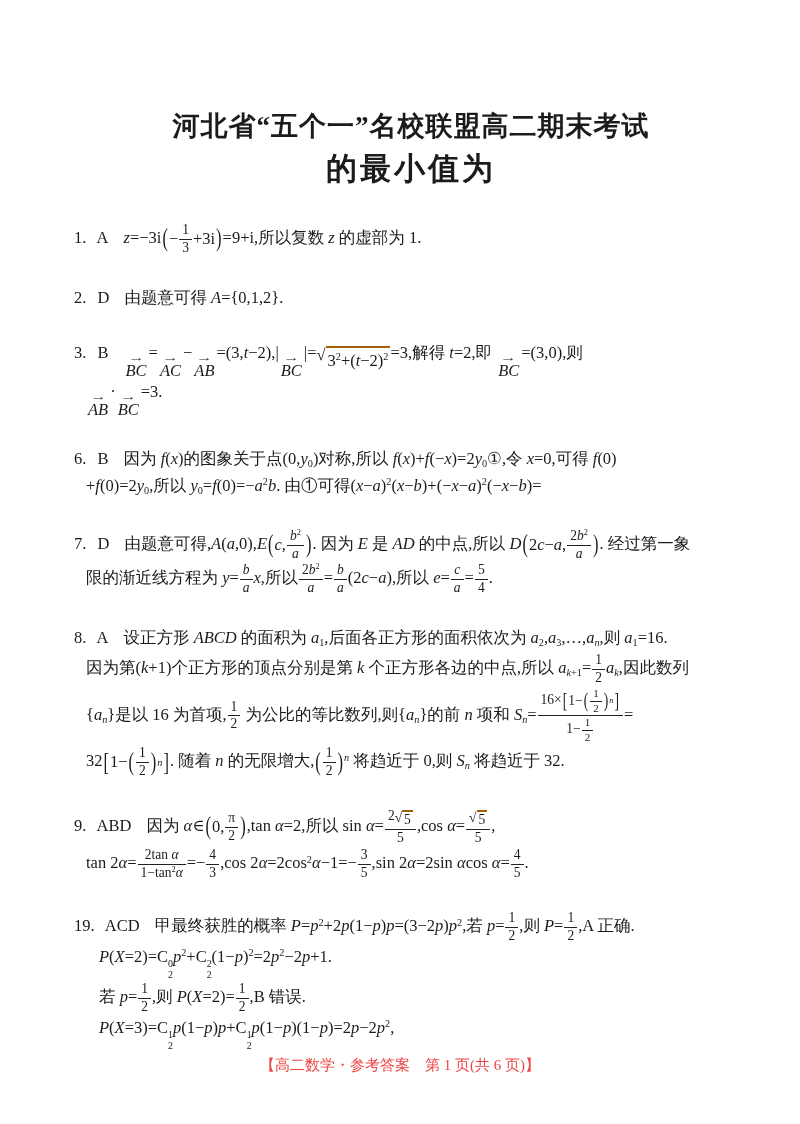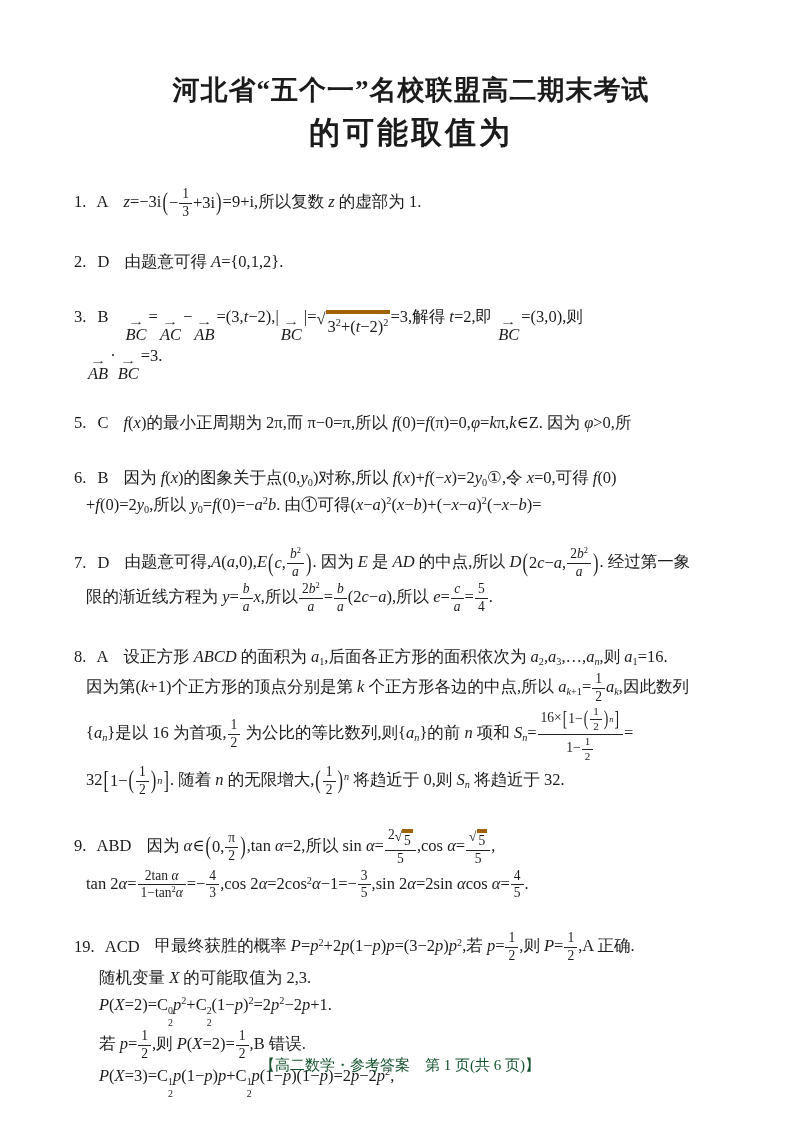--- a/index.html
+++ b/index.html
@@ -2,21 +2,21 @@
 <html><head>
 <meta charset="utf-8">
 <style>
   * { margin:0; padding:0; box-sizing:border-box; }
   html,body { width:800px; background:#ffffff; }
   body {
     height:1124px; position:relative; overflow:hidden;
     font-family:"Liberation Serif","DejaVu Serif",serif;
     color:#1b1b1b;
   }
-  .page { padding:72px 52px 0 74px; }
+  .page { padding:108px 52px 0 74px; }
 
   .title1 { text-align:center; font-size:27px; font-weight:bold; letter-spacing:1px; }
   .title2 { text-align:center; font-size:31px; font-weight:bold; letter-spacing:3px; margin-top:4px; }
 
   .answers { margin-top:32px; font-size:16.5px; }
   .answer-item { margin-bottom:9px;margin-top:28px; }
   .mline { line-height:1.62; }
   .ind1 { padding-left:12px; }
   .ind2 { padding-left:25px; }
 
@@ -28,37 +28,37 @@
   .frac { display:inline-flex; flex-direction:column; text-align:center;
           vertical-align:middle; font-size:0.82em; line-height:1.25; margin:0 1px; }
   .frac > .num { border-bottom:1px solid #222; padding:0 3px; display:block; }
   .frac > .den { padding:0 3px; display:block; }
   .msup { font-size:0.62em; vertical-align:0.55em; line-height:0; }
   .msub { font-size:0.62em; vertical-align:-0.25em; line-height:0; }
   .ssk { display:inline-flex; flex-direction:column; font-size:0.6em;
          line-height:1.15; vertical-align:-0.45em; text-align:left; }
   .sqrt { display:inline-flex; align-items:flex-start; vertical-align:-2px; }
   .sqrt > .rad { line-height:1.15; }
-  .sqrt > .sqc { border-top:4px solid #a16207; padding:0 2px; }
+  .sqrt > .sqc { border-top:2px solid #a16207; padding:0 2px; }
   .vec { display:inline-flex; flex-direction:column; align-items:center;
          line-height:1.05; vertical-align:-3px; margin:0 2px; }
   .vec > .varr { font-size:11px; height:8px; line-height:7px; transform:scaleX(1.5); }
   .vec > .vbody { font-style:italic; }
   .bgrp { display:inline-flex; align-items:center; vertical-align:middle; }
   .bgrp > .bglyph { display:inline-block; transform:scaleY(1.5); padding:0 1px; line-height:1.1; }
 
   .footer { position:absolute; left:0; right:0; top:1056px;
-            text-align:center; font-size:15px; color:#14532d; }
+            text-align:center; font-size:15px; color:#ef4444; }
 </style>
 </head>
 <body>
 
 <div class="page">
   <div class="title1">河北省“五个一”名校联盟高二期末考试</div>
-  <div class="title2">的可能取值为</div>
+  <div class="title2">的最小值为</div>
   <div class="answers">
       <div class="answer-item">
         <div class="mline"><span class="qlabel"><span>1.</span><span class="qans"> A</span></span><span class="mi">z</span>=−3i<span class="bgrp"><span class="bglyph">(</span>−<span class="frac">
               <span class="num">1</span>
               <span class="den">3</span>
             </span>+3i<span class="bglyph">)</span></span>=9+i,所以复数 <span class="mi">z</span> 的虚部为 1.</div>
       </div>
       <div class="answer-item">
         <div class="mline"><span class="qlabel"><span>2.</span><span class="qans"> D</span></span>由题意可得 <span class="mi">A</span>={0,1,2}.</div>
       </div>
@@ -84,21 +84,20 @@
           </span>=(3,0),则</div>
         <div class="mline ind1"><span class="vec">
             <span class="varr">→</span>
             <span class="vbody">AB</span>
           </span>·<span class="vec">
             <span class="varr">→</span>
             <span class="vbody">BC</span>
           </span>=3.</div>
       </div>
       <div class="answer-item">
-        <div class="mline"><span class="qlabel"><span>5.</span><span class="qans"> C</span></span><span class="mi">f</span>(<span class="mi">x</span>)的最小正周期为 2π,而 π−0=π,所以 <span class="mi">f</span>(0)=<span class="mi">f</span>(π)=0,<span class="mi">φ</span>=<span class="mi">k</span>π,<span class="mi">k</span>∈Z. 因为 <span class="mi">φ</span>&gt;0,所</div>
       </div>
       <div class="answer-item">
         <div class="mline"><span class="qlabel"><span>6.</span><span class="qans"> B</span></span>因为 <span class="mi">f</span>(<span class="mi">x</span>)的图象关于点(0,<span class="mi">y</span><span class="msub">0</span>)对称,所以 <span class="mi">f</span>(<span class="mi">x</span>)+<span class="mi">f</span>(−<span class="mi">x</span>)=2<span class="mi">y</span><span class="msub">0</span>①,令 <span class="mi">x</span>=0,可得 <span class="mi">f</span>(0)</div>
         <div class="mline ind1">+<span class="mi">f</span>(0)=2<span class="mi">y</span><span class="msub">0</span>,所以 <span class="mi">y</span><span class="msub">0</span>=<span class="mi">f</span>(0)=−<span class="mi">a</span><span class="msup">2</span><span class="mi">b</span>. 由①可得(<span class="mi">x</span>−<span class="mi">a</span>)<span class="msup">2</span>(<span class="mi">x</span>−<span class="mi">b</span>)+(−<span class="mi">x</span>−<span class="mi">a</span>)<span class="msup">2</span>(−<span class="mi">x</span>−<span class="mi">b</span>)=</div>
       </div>
       <div class="answer-item">
         <div class="mline"><span class="qlabel"><span>7.</span><span class="qans"> D</span></span>由题意可得,<span class="mi">A</span>(<span class="mi">a</span>,0),<span class="mi">E</span><span class="bgrp"><span class="bglyph">(</span><span class="mi">c</span>,<span class="frac">
               <span class="num"><span class="mi">b</span><span class="msup">2</span></span>
               <span class="den"><span class="mi">a</span></span>
             </span><span class="bglyph">)</span></span>. 因为 <span class="mi">E</span> 是 <span class="mi">AD</span> 的中点,所以 <span class="mi">D</span><span class="bgrp"><span class="bglyph">(</span>2<span class="mi">c</span>−<span class="mi">a</span>,<span class="frac">
@@ -193,21 +192,20 @@
           </span>.</div>
       </div>
       <div class="answer-item">
         <div class="mline"><span class="qlabel"><span>19.</span><span class="qans"> ACD</span></span>甲最终获胜的概率 <span class="mi">P</span>=<span class="mi">p</span><span class="msup">2</span>+2<span class="mi">p</span>(1−<span class="mi">p</span>)<span class="mi">p</span>=(3−2<span class="mi">p</span>)<span class="mi">p</span><span class="msup">2</span>,若 <span class="mi">p</span>=<span class="frac">
             <span class="num">1</span>
             <span class="den">2</span>
           </span>,则 <span class="mi">P</span>=<span class="frac">
             <span class="num">1</span>
             <span class="den">2</span>
           </span>,A 正确.</div>
-        <div class="mline ind2">随机变量 <span class="mi">X</span> 的可能取值为 2,3.</div>
         <div class="mline ind2"><span class="mi">P</span>(<span class="mi">X</span>=2)=C<span class="ssk">
             <span class="">0</span>
             <span class="">2</span>
           </span><span class="mi">p</span><span class="msup">2</span>+C<span class="ssk">
             <span class="">2</span>
             <span class="">2</span>
           </span>(1−<span class="mi">p</span>)<span class="msup">2</span>=2<span class="mi">p</span><span class="msup">2</span>−2<span class="mi">p</span>+1.</div>
         <div class="mline ind2">若 <span class="mi">p</span>=<span class="frac">
             <span class="num">1</span>
             <span class="den">2</span>

